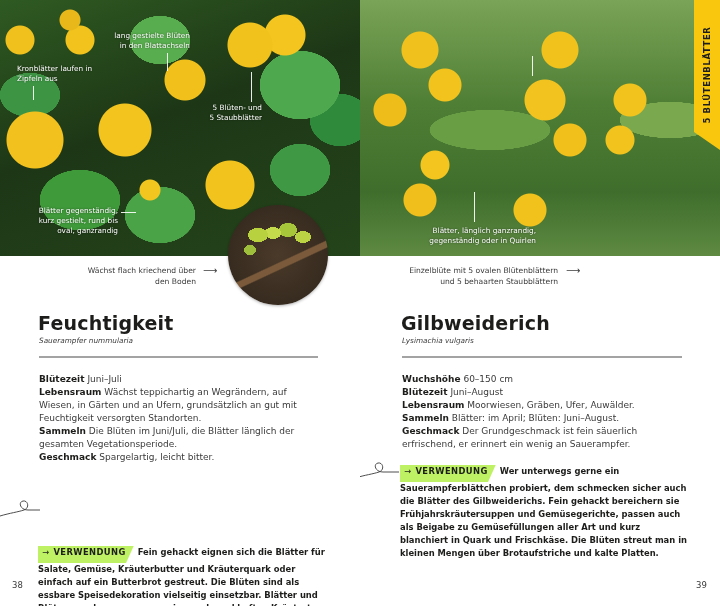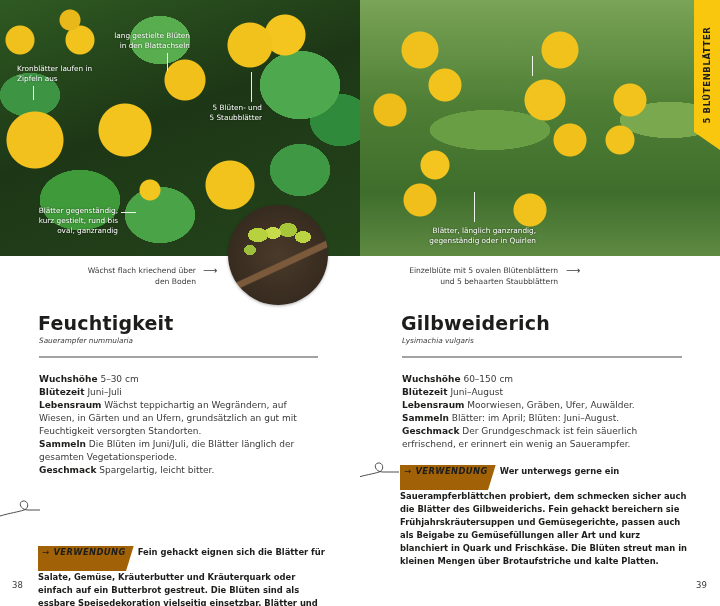--- a/index.html
+++ b/index.html
@@ -118,24 +118,23 @@
   }
   .info p { margin: 0; }
   .info b { color: #1d1d1b; font-weight: bold; }
 
   
   .usage {
     position: absolute; font-size: 8.4px; line-height: 13px; font-weight: bold; color: #1d1d1b;
     font-family: "DejaVu Sans", sans-serif;
   }
   .usage-tag {
-    display: inline-block; background: #a16207; padding: 0 8px 12px 4px; margin-right: 4px;
+    display: inline-block; background: #bef264; padding: 0 8px 4px 4px; margin-right: 4px;
     clip-path: polygon(0 0, 100% 0, 92% 100%, 0 100%);
     letter-spacing: 0.4px;
-    font-style: italic;
   }
   .usage-tag .arr { font-weight: normal; margin-right: 4px; }
   .squiggle { position: absolute; }
 
   .pagenum { position: absolute; font-size: 8.5px; color: #3a3a3a; font-family: "DejaVu Sans", sans-serif; }
 </style>
 </head>
 <body>
 
 <div class="spread">
@@ -174,21 +173,20 @@
       <div>Wächst flach kriechend über</div>
       <div>den Boden</div>
     </div>
     <div class="caption-arrow" style="left:203px; top:266px;">⟶</div>
 
     <div class="title" style="left:38px; top:312px;">Feuchtigkeit</div>
     <div class="latin" style="left:39px; top:336px;">Sauerampfer nummularia</div>
     <div class="rule" style="left:39px; top:356px; width:279px;"></div>
 
     <div class="info" style="left:39px; top:373px; width:285px;">
-      <p><b>Wuchshöhe</b> <span>5–30 cm</span></p>
       <p><b>Blütezeit</b> <span>Juni–Juli</span></p>
       <p><b>Lebensraum</b> <span>Wächst teppichartig an Wegrändern, auf Wiesen, in Gärten und an Ufern, grundsätzlich an gut mit Feuchtigkeit versorgten Standorten.</span></p>
       <p><b>Sammeln</b> <span>Die Blüten im Juni/Juli, die Blätter länglich der gesamten Vegetationsperiode.</span></p>
       <p><b>Geschmack</b> <span>Spargelartig, leicht bitter.</span></p>
     </div>
 
     <svg class="squiggle" style="left:0; top:498px;" width="42" height="22" viewBox="0 0 42 22">
       <path d="M0 18 C10 15 18 14 24 12 C30 10 28 2 23 3 C18 4 20 12 28 12 L40 12" fill="none" stroke="#3a3a3a" stroke-width="0.9"></path>
     </svg>
     <div class="usage" style="left:38px; top:503px; width:290px;margin-top:43px;">

